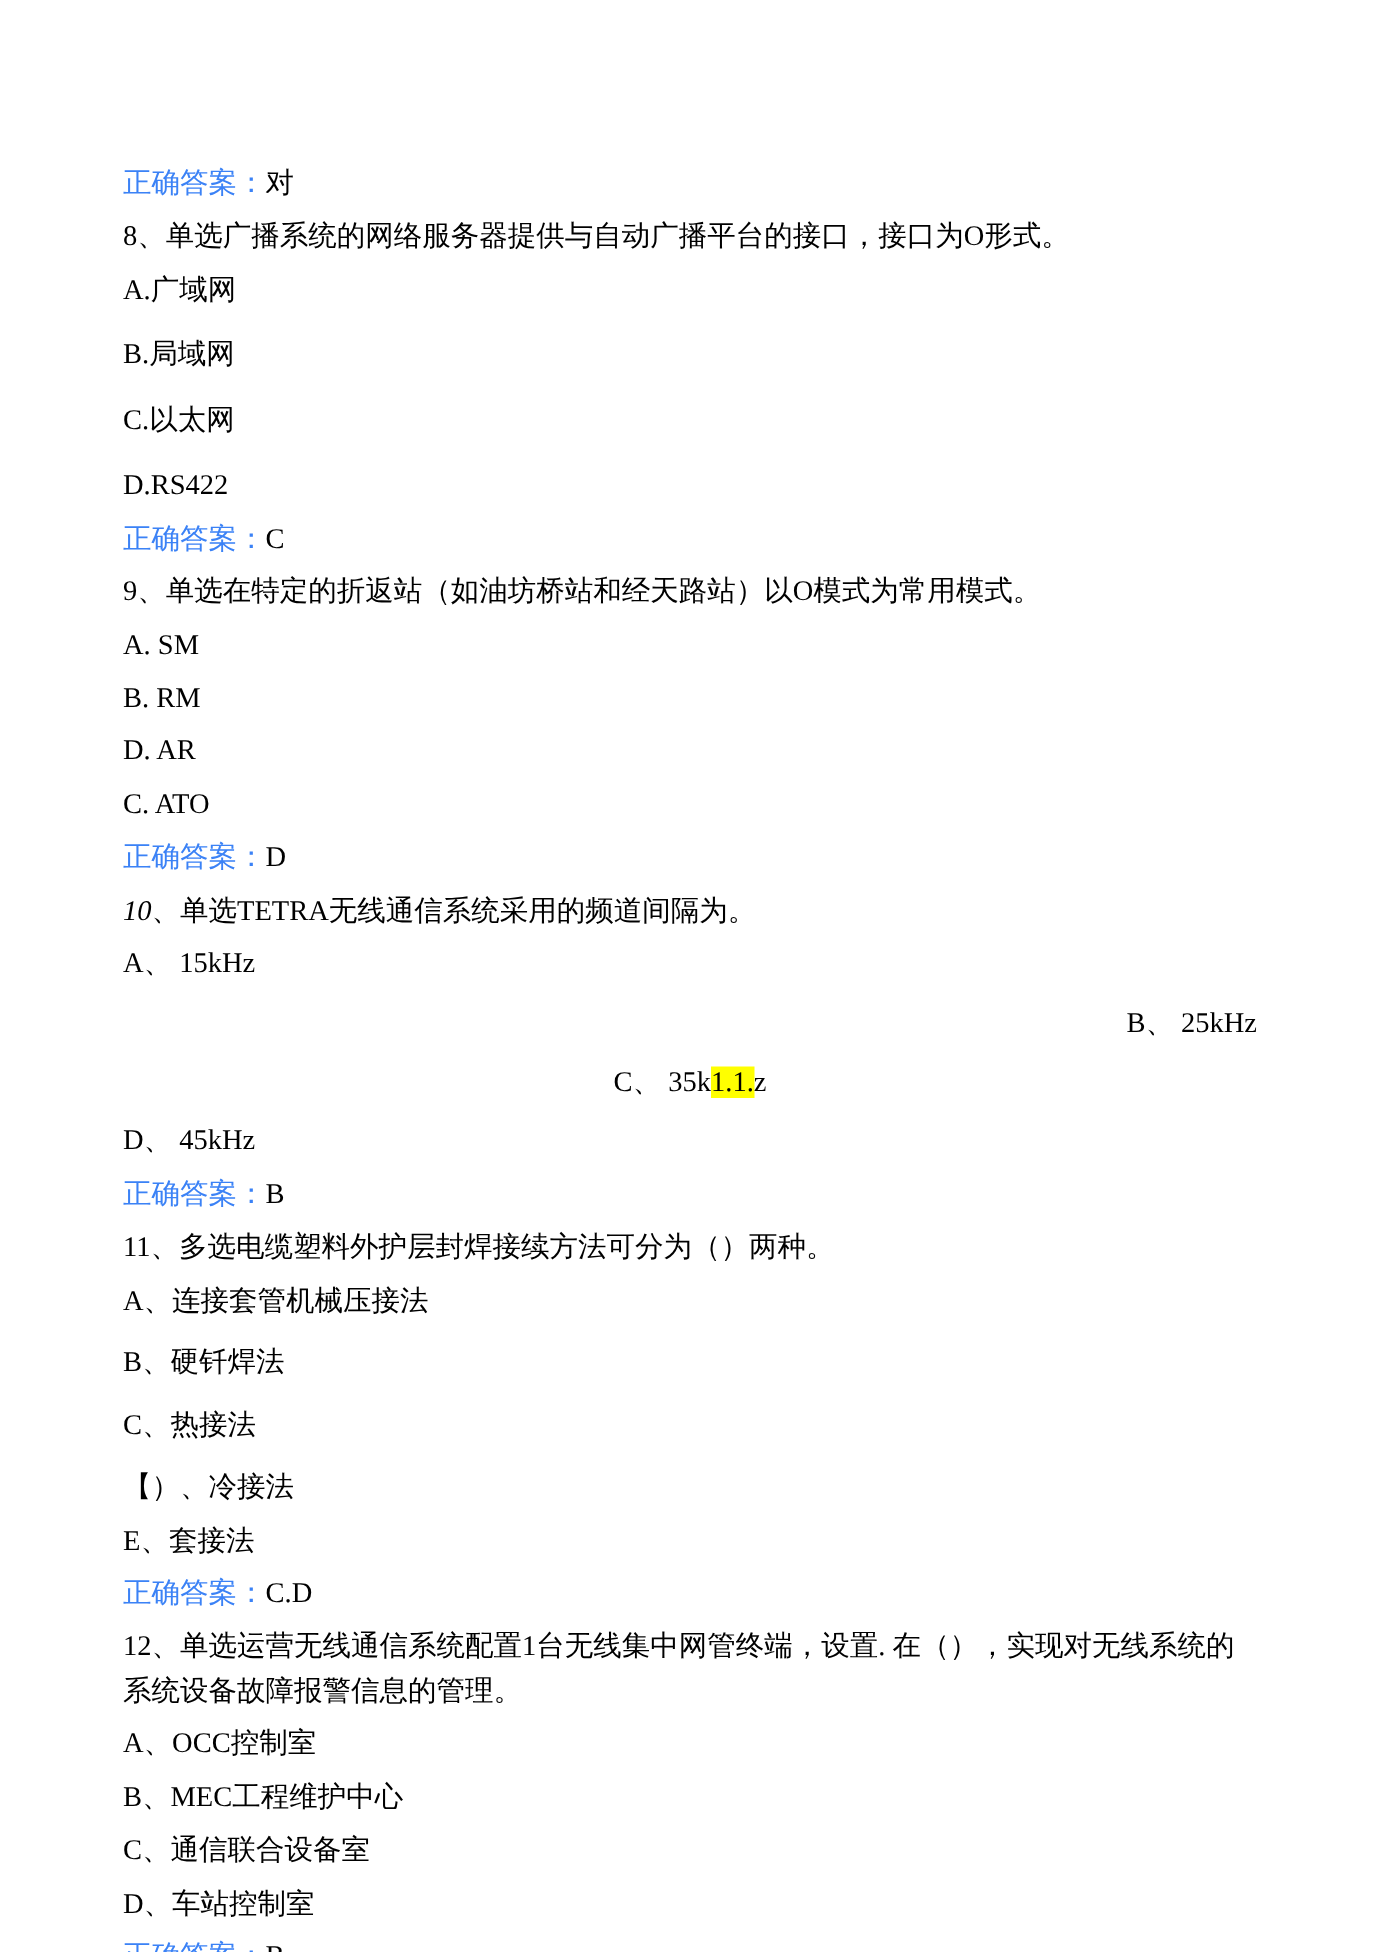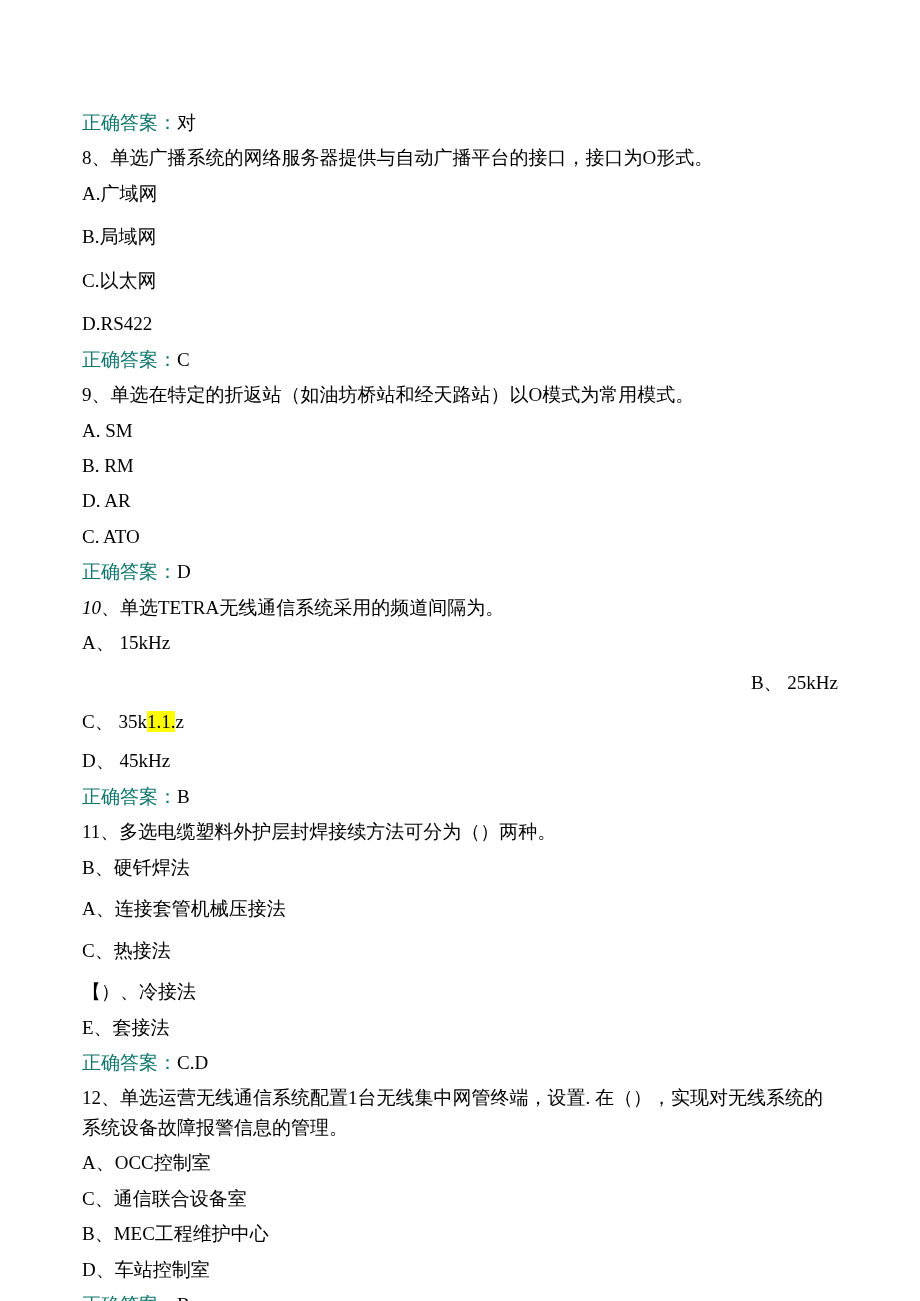--- a/index.html
+++ b/index.html
@@ -11,21 +11,21 @@
     color: #000;
     background: #fff;
   }
   .page {
     width: 920px;
     min-height: 1301px;
     padding: 108px 82px 50px 82px;
     box-sizing: border-box;
   }
   .answer-label {
-    color: #0f766e;
+    color: #3b82f6;
   }
   .q-line, .opt-line, .ans-line {
     margin-bottom: 6px;
   }
   .latin {
     font-family: Liberation Serif, serif;
   }
   .hl {
     background: #ffff00;
   }
@@ -58,40 +58,40 @@
   <div class="opt-line latin">C.  ATO</div>
   <div class="ans-line">
     <span class="answer-label">正确答案：</span><span class="latin">D</span>
   </div>
 
   <div class="q-line">
     <span class="latin italic">10</span><span>、单选TETRA无线通信系统采用的频道间隔为。</span>
   </div>
   <div class="opt-line latin" style="margin-bottom:10px;">A、 15kHz</div>
   <div class="opt-line latin" style="margin-bottom:10px;text-align:right;">B、 25kHz</div>
-  <div class="opt-line latin" style="margin-bottom:10px;">
+  <div class="opt-line latin" style="margin-bottom:10px;text-align:center;">
     <span>C、 35k</span><span class="hl">1.1.</span><span>z</span>
   </div>
   <div class="opt-line latin">D、 45kHz</div>
   <div class="ans-line">
     <span class="answer-label">正确答案：</span><span class="latin">B</span>
   </div>
 
   <div class="q-line">11、多选电缆塑料外护层封焊接续方法可分为（）两种。</div>
+  <div class="opt-line" style="margin-bottom:12px;">A、连接套管机械压接法</div>
   <div class="opt-line" style="margin-bottom:12px;">B、硬钎焊法</div>
-  <div class="opt-line" style="margin-bottom:12px;">A、连接套管机械压接法</div>
   <div class="opt-line" style="margin-bottom:12px;">C、热接法</div>
   <div class="opt-line" style="">【）、冷接法</div>
   <div class="opt-line">E、套接法</div>
   <div class="ans-line">
     <span class="answer-label">正确答案：</span><span class="latin">C.D</span>
   </div>
 
   <div class="q-line">12、单选运营无线通信系统配置1台无线集中网管终端，设置. 在（），实现对无线系统的系统设备故障报警信息的管理。</div>
   <div class="opt-line">A、OCC控制室</div>
+  <div class="opt-line">B、MEC工程维护中心</div>
   <div class="opt-line">C、通信联合设备室</div>
-  <div class="opt-line">B、MEC工程维护中心</div>
   <div class="opt-line">D、车站控制室</div>
   <div class="ans-line">
     <span class="answer-label">正确答案：</span><span class="latin">B</span>
   </div>
 
 </div>
 
 </body></html>

